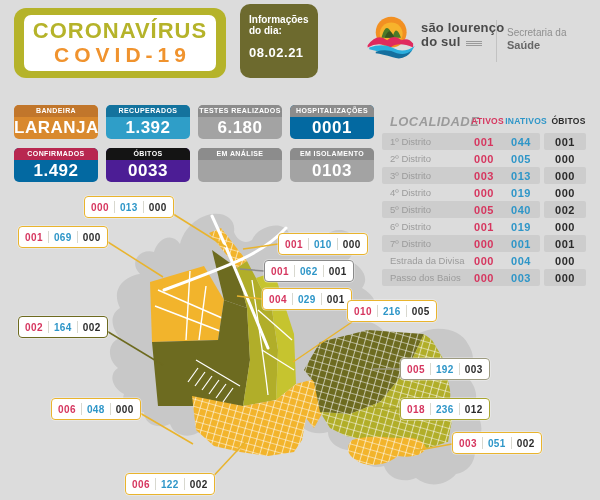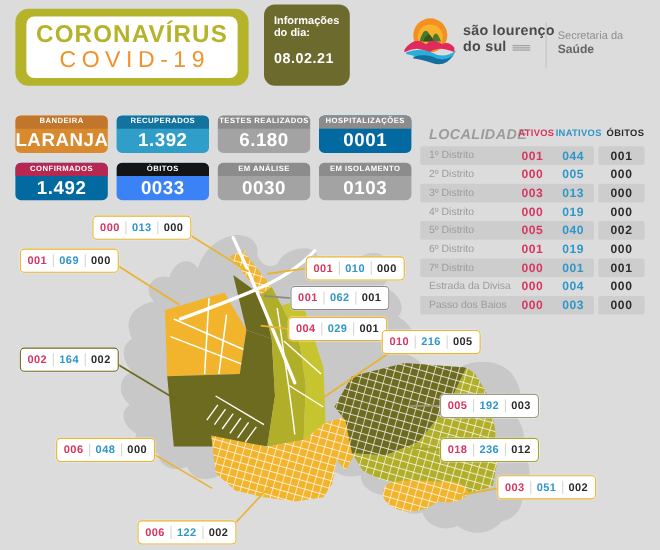--- a/index.html
+++ b/index.html
@@ -3,21 +3,21 @@
 <meta charset="utf-8">
 <style>
   html,body{margin:0;padding:0;}
   body{font-family:"Liberation Sans","DejaVu Sans",sans-serif;background:#bfbfbf;}
   .stage{position:relative;width:600px;height:500px;background:#dcdcdc;overflow:hidden;}
 
   
   .title-box{position:absolute;left:14px;top:8px;width:212px;height:70px;background:#b5b32a;border-radius:12px;display:flex;align-items:center;justify-content:center;}
   .title-inner{width:192px;height:56px;background:#ffffff;border-radius:7px;display:flex;flex-direction:column;align-items:center;justify-content:center;text-align:center;}
   .title-l1{font-size:22px;font-weight:bold;color:#b5b32a;letter-spacing:1px;line-height:24px;}
-  .title-l2{font-size:21px;font-weight:normal;color:#f0932e;letter-spacing:5px;line-height:24px;margin-left:5px;}
+  .title-l2{font-size:21px;font-weight:bold;color:#f0932e;letter-spacing:5px;line-height:24px;margin-left:5px;}
   .info-box{position:absolute;left:240px;top:4px;width:78px;height:74px;background:#6d6a2e;border-radius:10px;color:#fff;padding:10px 9px;box-sizing:border-box;}
   .info-label{font-size:10px;font-weight:bold;line-height:11px;}
   .info-date{font-size:13px;font-weight:bold;margin-top:9px;letter-spacing:.5px;}
   .logo-mark{position:absolute;left:366px;top:11px;}
   .logo-name{position:absolute;left:421px;top:21px;color:#4a4a4a;font-weight:bold;font-size:13px;line-height:14px;letter-spacing:.2px;}
   .logo-smallprint{position:absolute;left:466px;top:40px;width:16px;}
   .logo-smallprint i{display:block;height:1px;background:#9a9a9a;margin:1px 0;}
   .logo-divider{position:absolute;left:496px;top:20px;width:1px;height:42px;background:#c2c2c2;}
   .dept{position:absolute;left:507px;top:27px;font-size:10px;line-height:12px;}
   .dept-l1{color:#8f8f8f;}
@@ -109,27 +109,26 @@
         <div class="card-v">6.180</div>
       </div>
       <div class="card" style="background: #0369a1;">
         <div class="card-h" style="background: rgb(140, 140, 140);">HOSPITALIZAÇÕES</div>
         <div class="card-v">0001</div>
       </div>
       <div class="card" style="background: #0369a1;">
         <div class="card-h" style="background: rgb(184, 39, 80);">CONFIRMADOS</div>
         <div class="card-v">1.492</div>
       </div>
-      <div class="card" style="background: #3b82f6;">
+      <div class="card" style="background: #4c1d95;">
         <div class="card-h" style="background: rgb(20, 20, 20);">ÓBITOS</div>
         <div class="card-v">0033</div>
       </div>
       <div class="card" style="background: rgb(163, 163, 163);">
         <div class="card-h" style="background: rgb(140, 140, 140);">EM ANÁLISE</div>
-        <div class="card-v">0030</div>
       </div>
       <div class="card" style="background: rgb(163, 163, 163);">
         <div class="card-h" style="background: rgb(140, 140, 140);">EM ISOLAMENTO</div>
         <div class="card-v">0103</div>
       </div>
     </div>
 
   <div class="table">
     <div class="thead">
       <span class="th-loc">LOCALIDADE</span>

